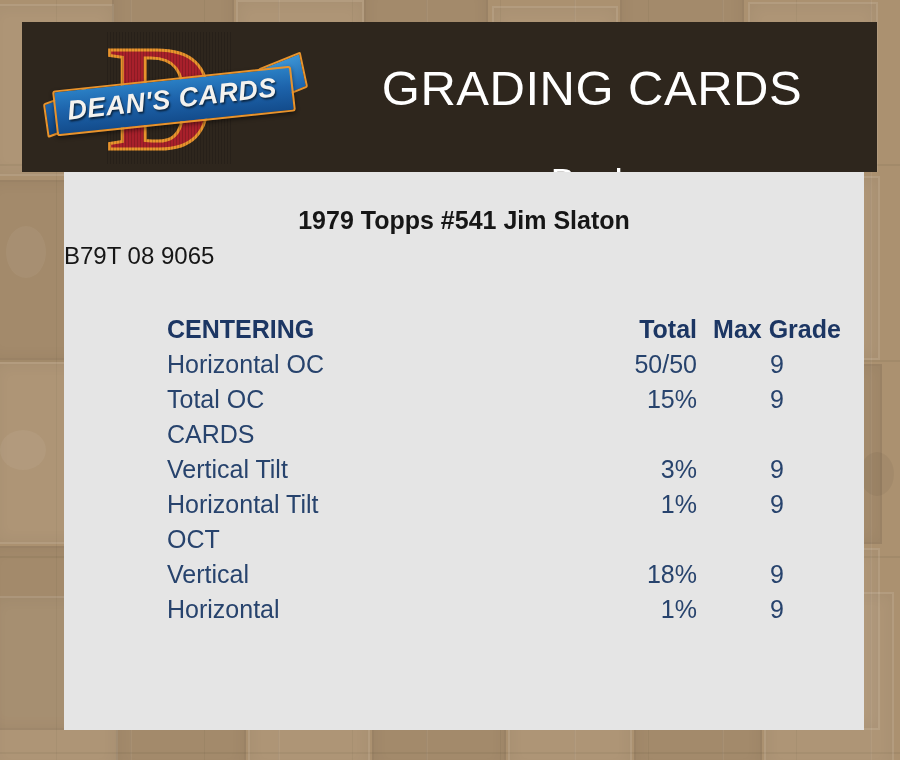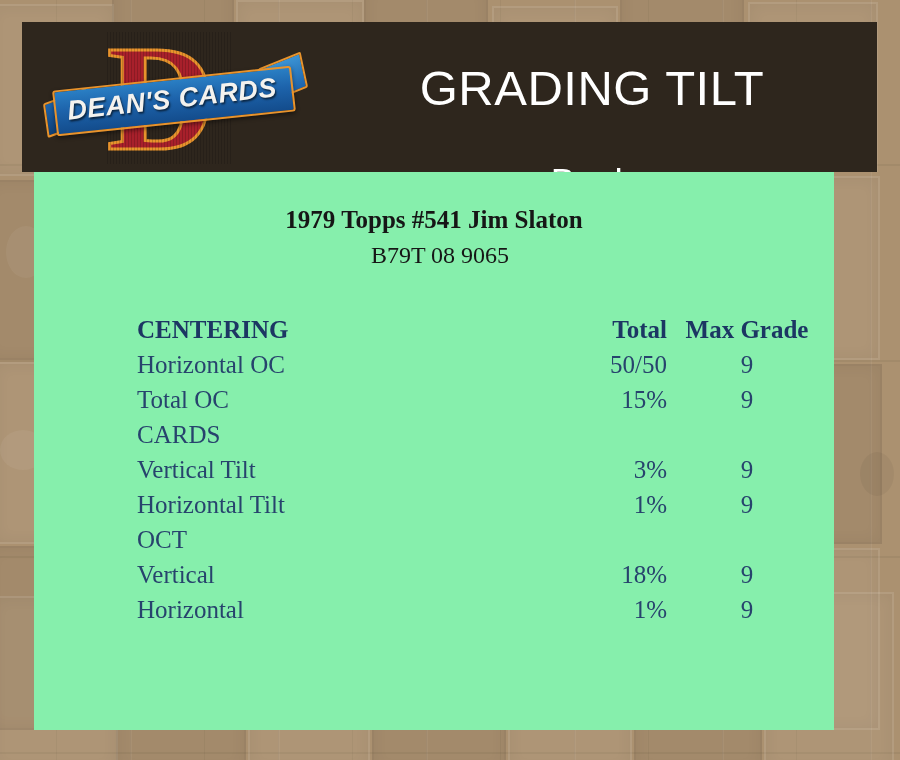--- a/index.html
+++ b/index.html
@@ -175,50 +175,48 @@
     text-align: center;
     color: #ffffff;
     font-size: 37px;
     white-space: nowrap;
     margin-top: 42px;
   }
 
   
   #content-panel {
     position: absolute;
-    left: 34px;
+    left: 64px;
     top: 172px;
     width: 800px;
     height: 558px;
-    background-color: #86efac;
-    font-family: Liberation Serif, serif;
+    background-color: #e5e5e5;
   }
 
   #card-title {
     position: absolute;
     left: 0;
     top: 34px;
     width: 800px;
     text-align: center;
     font-size: 25px;
     font-weight: bold;
     color: #161616;
     white-space: nowrap;
   }
   #card-serial {
     position: absolute;
     left: 0;
     top: 70px;
     width: 724px;
-    text-align: center;
+    text-align: left;
     font-size: 24px;
     font-weight: normal;
     color: #161616;
     white-space: nowrap;
-    margin-left: 44px;
   }
 
   
   #stats-table {
     position: absolute;
     left: 103px;
     top: 140px;
     width: 690px;
     border-collapse: collapse;
     color: #1e3a66;
@@ -295,21 +293,21 @@
       <div id="logo-d">D</div>
       <div id="logo-d-stripes"></div>
       <div id="logo-ribbon">
         <div class="tail-l"></div>
         <div class="tail-r"></div>
         <div class="band"></div>
         <div class="ribbon-text">DEAN'S CARDS</div>
       </div>
     </div>
 
-    <div id="header-title">GRADING TILT</div>
+    <div id="header-title">GRADING CARDS</div>
     <div id="header-subtitle">Back</div>
   </div>
 
   <div id="content-panel">
 
     <div id="card-title">1979 Topps #541 Jim Slaton</div>
     <div id="card-serial">B79T 08 9065</div>
 
     <table id="stats-table">
       <tbody>

